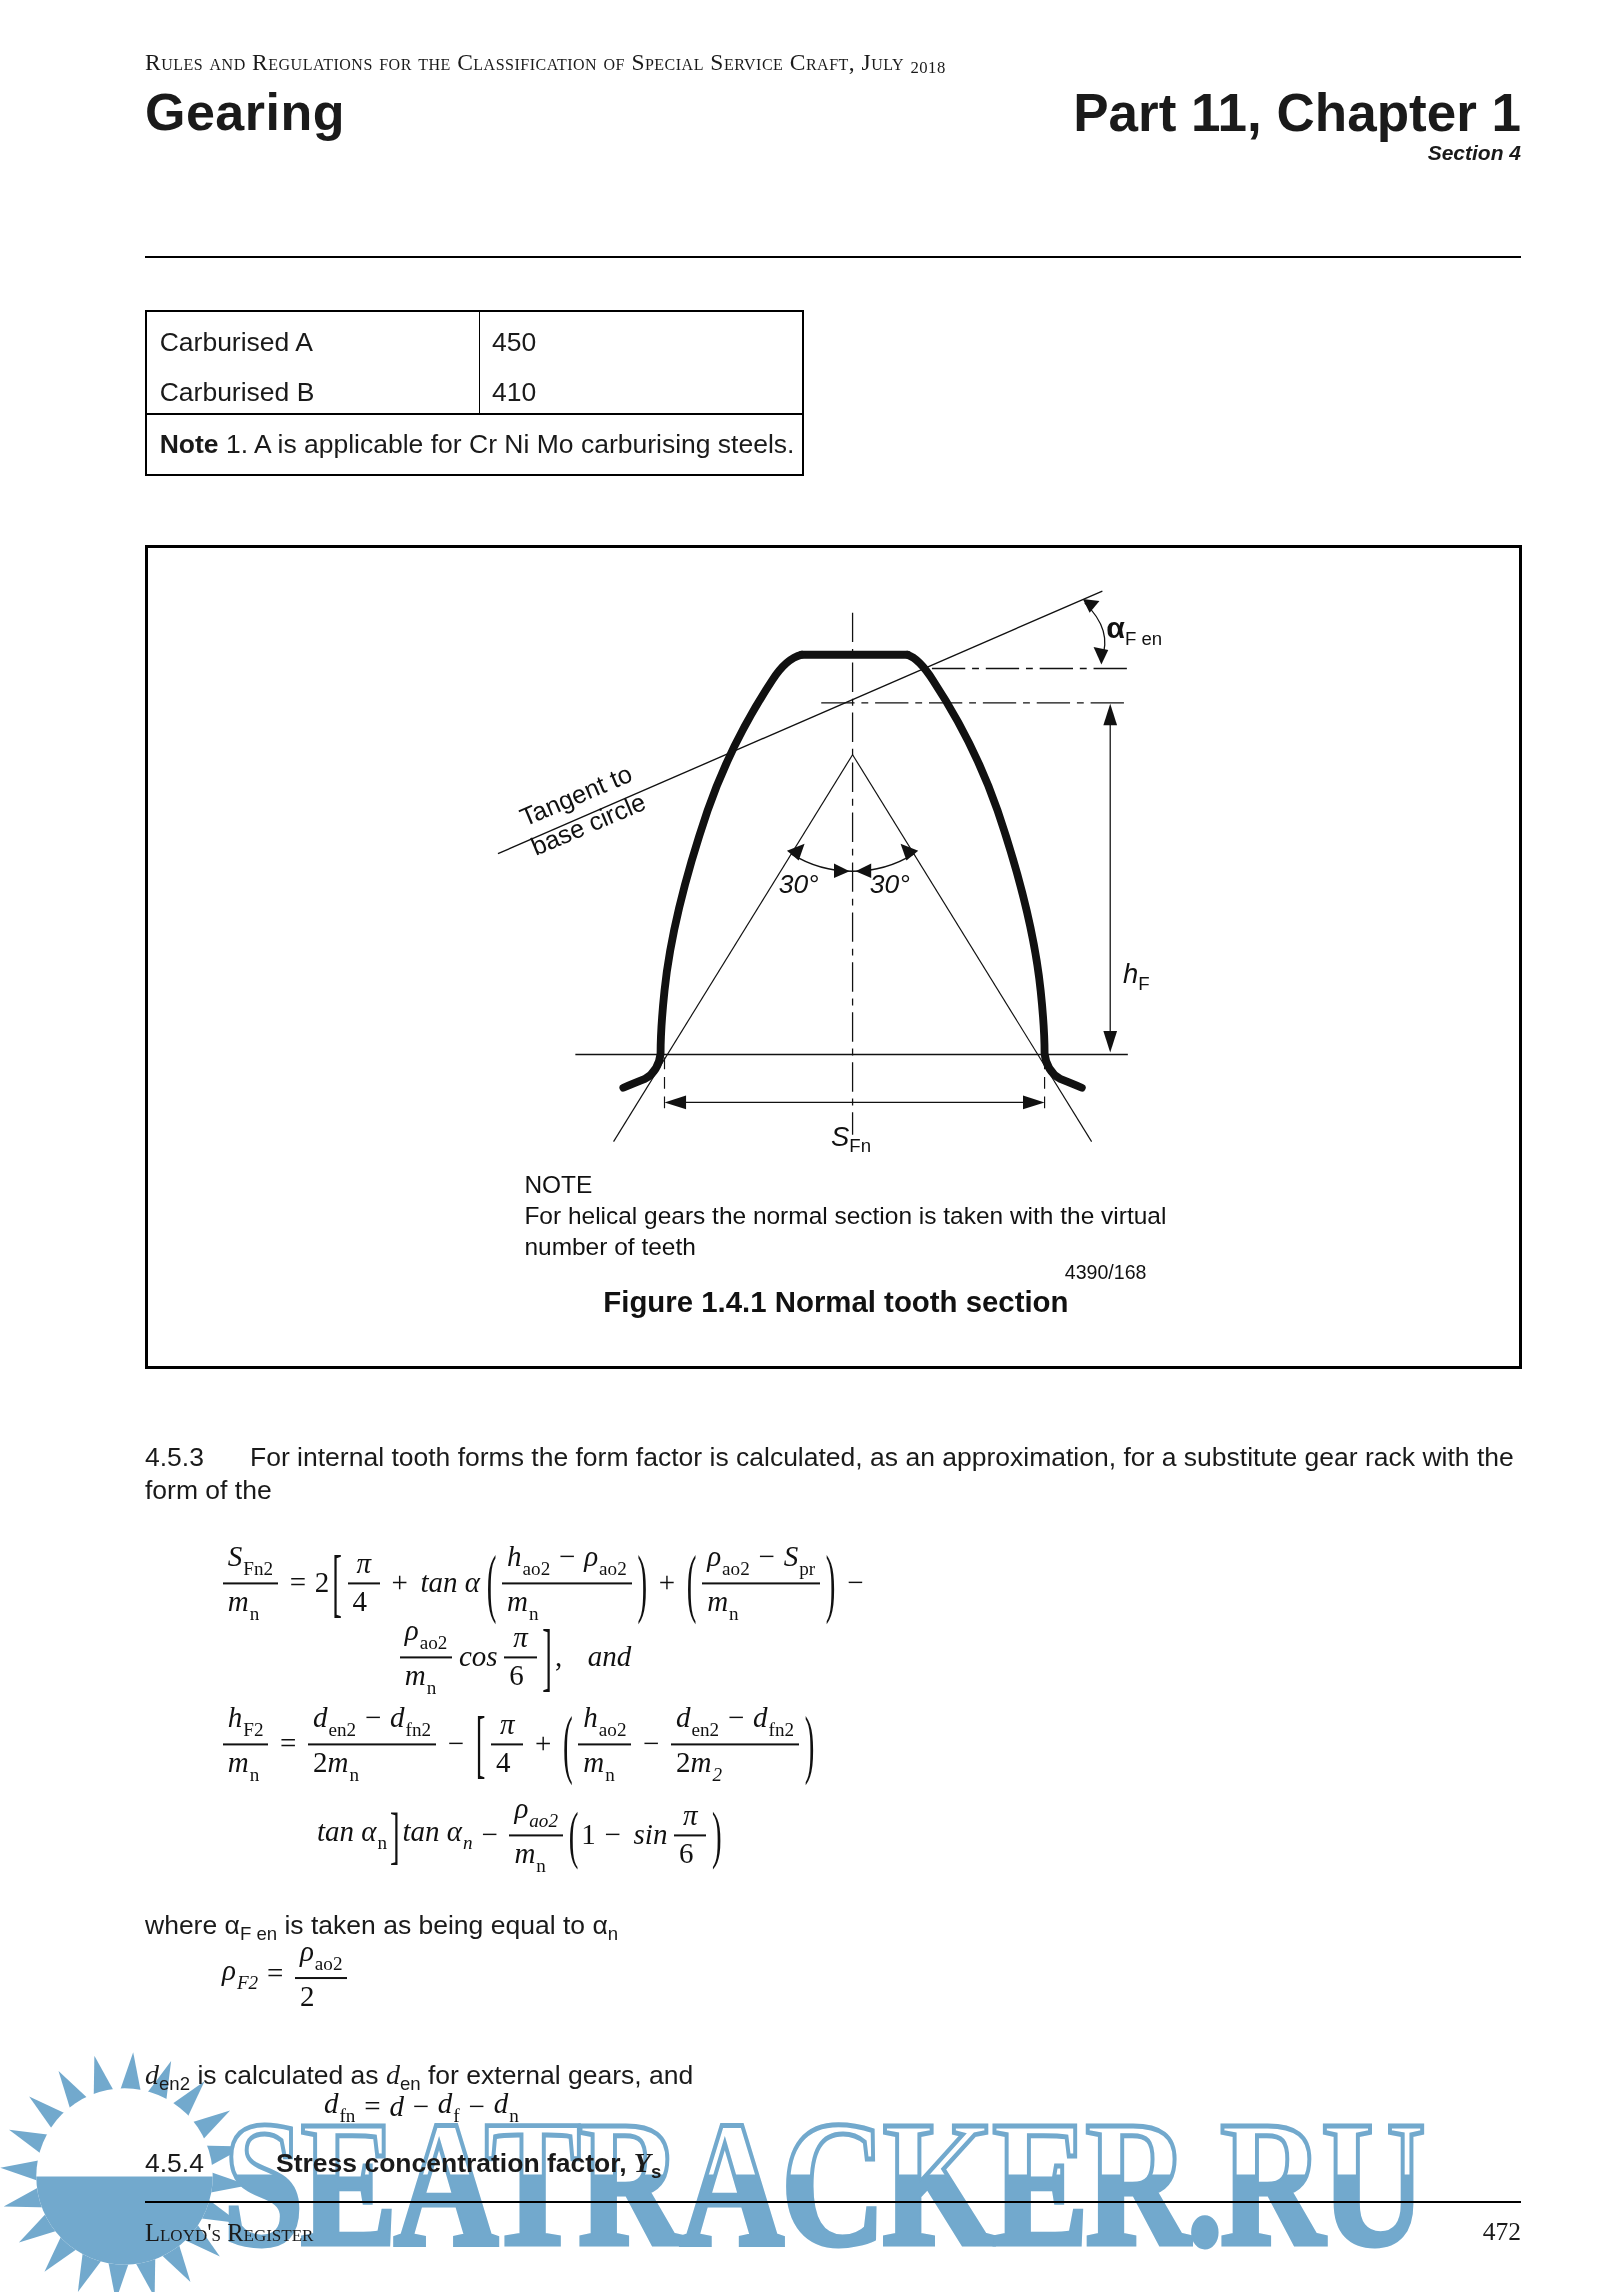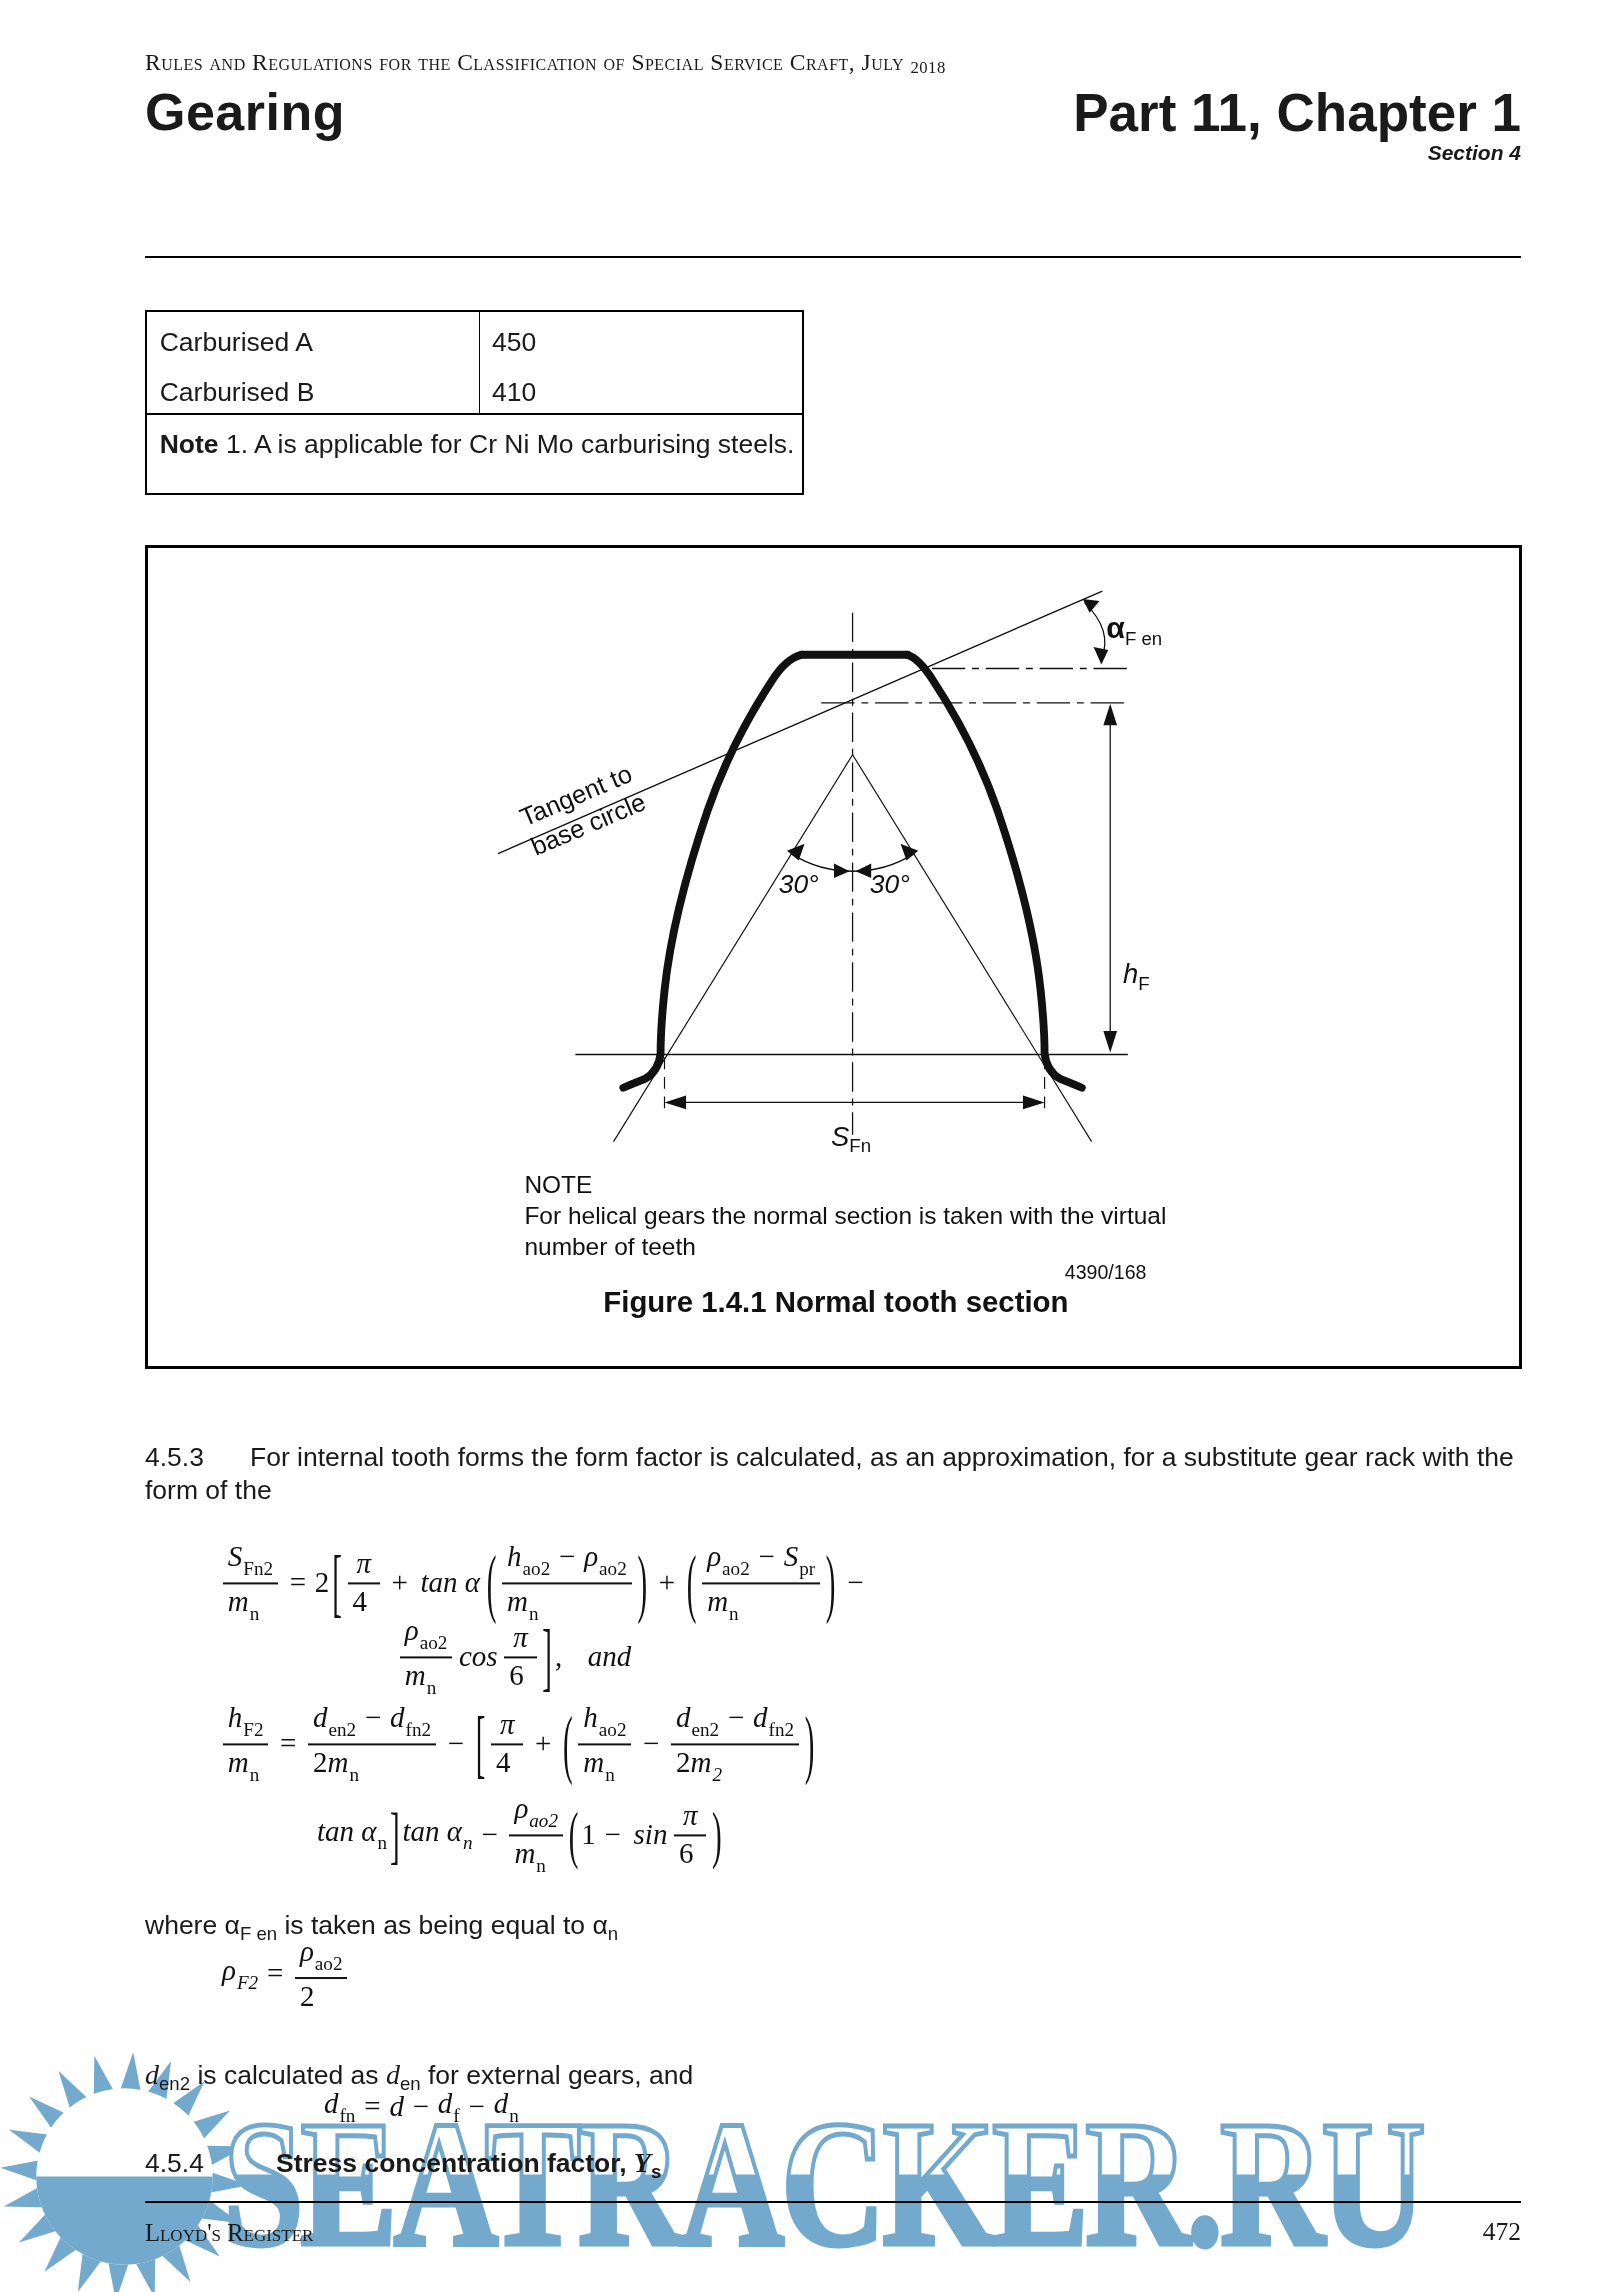--- a/index.html
+++ b/index.html
@@ -7,21 +7,21 @@
         font-family:"Liberation Sans",sans-serif;color:#1a1a1a;}
   
   .hdr-rules{position:absolute;left:145px;top:49px;font-family:"Liberation Serif",serif;
              font-variant:small-caps;font-size:23.5px;letter-spacing:0.5px;white-space:nowrap;}
   .hdr-year{font-size:16.7px;font-variant:normal;vertical-align:-2.9px;}
   .doc-title{position:absolute;left:145px;top:82px;font-size:52px;font-weight:bold;letter-spacing:0.5px;}
   .part-chapter{position:absolute;right:100px;top:82px;font-size:53px;font-weight:bold;}
   .section-label{position:absolute;right:100px;top:141px;font-size:21px;font-style:italic;font-weight:600;text-align:center;}
   .rule-top{position:absolute;left:145px;top:256px;width:1376px;height:2px;background:#000;}
   
-  .tbl{position:absolute;left:145px;top:310px;width:1377px;height:185px;border:2.9px solid #000;
+  .tbl{position:absolute;left:145px;top:310px;width:1377px;height:166px;border:2.9px solid #000;
        box-sizing:border-box;font-size:26.5px;width:659px;}
   .tbl-vline{position:absolute;left:332px;top:0;width:1px;height:101px;background:#000;}
   .tbl-hline{position:absolute;left:0;top:101px;width:100%;height:2px;background:#000;}
   .tbl-cell-label{position:absolute;left:12.7px;white-space:nowrap;}
   .tbl-cell-val{position:absolute;left:345px;white-space:nowrap;}
   .tbl-note{position:absolute;left:12.7px;white-space:nowrap;}
   .b{font-weight:bold;}
   
   .figbox{position:absolute;left:145px;top:545px;width:1377px;height:824px;
           border:3.9px solid #000;box-sizing:border-box;background:#fff;}

